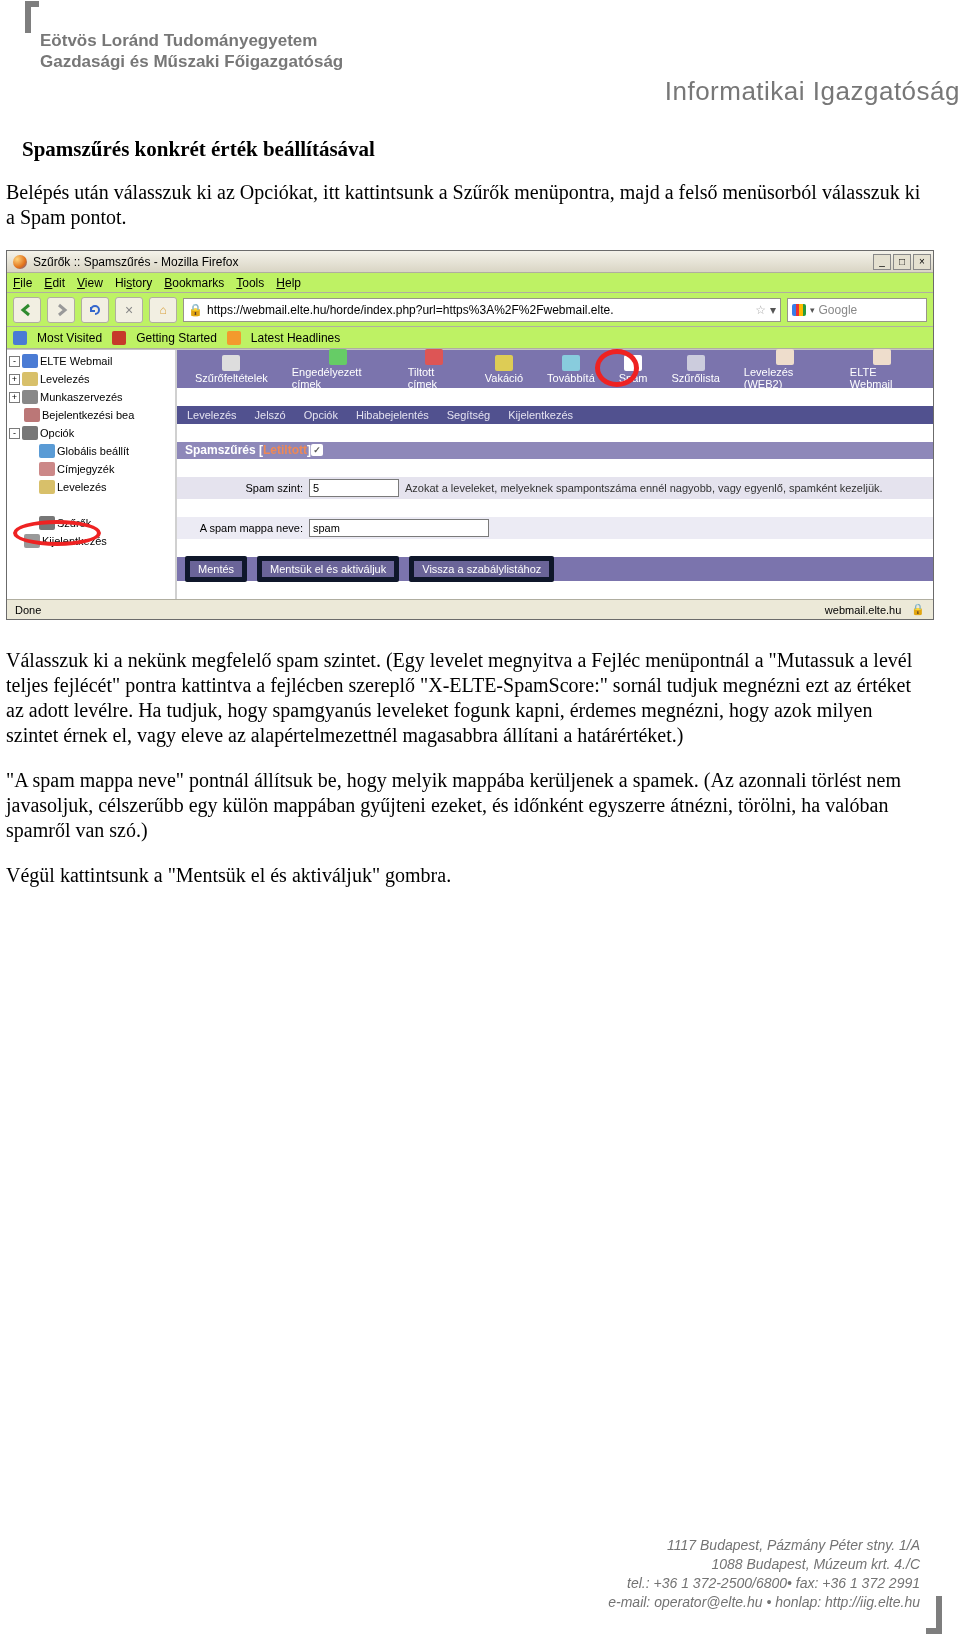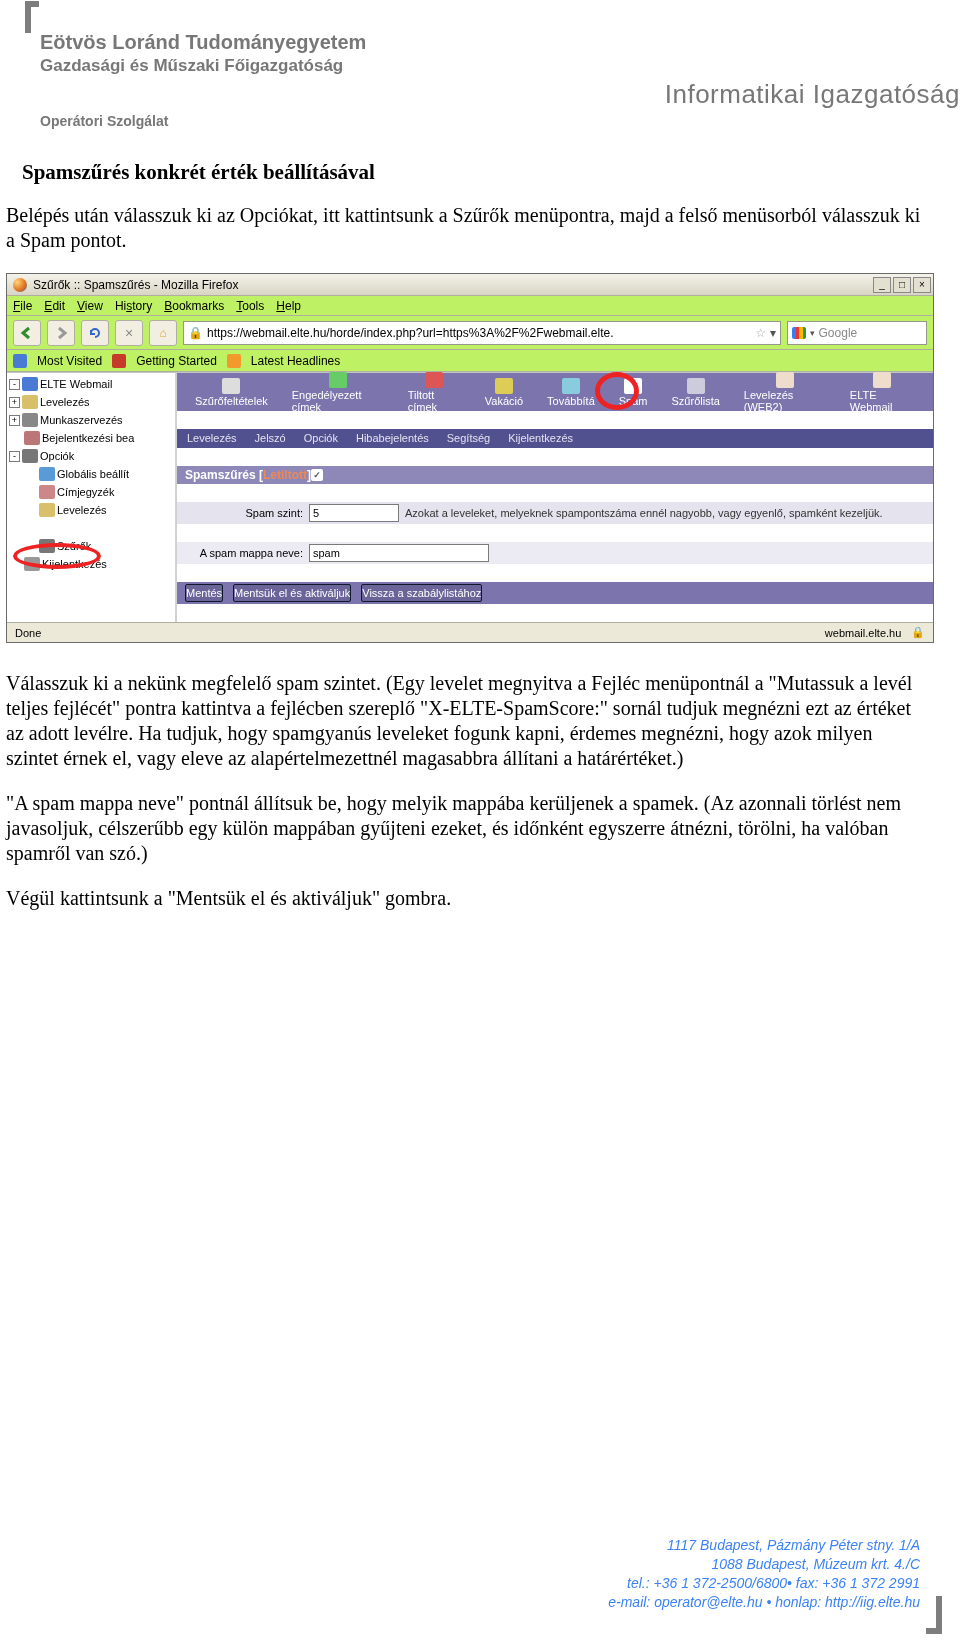--- a/index.html
+++ b/index.html
@@ -24,21 +24,21 @@
     height: 32px;
     border: 6px solid #7e7e7e;
     border-right: none;
     border-bottom: none;
   }
   .lh-line {
     font-family: Verdana, Arial, sans-serif;
     color: #777;
     line-height: 1.25;
   }
-  .lh-line.b1 { font-weight: bold; font-size: 20px; }
+  .lh-line.b1 { font-weight: bold; font-size: 17px; }
   .lh-line.b2 { font-weight: bold; font-size: 17px; }
   .lh-line.b3 { font-size: 26px; letter-spacing: 0.5px; margin-top: 2px; text-align: right; }
   .lh-line.b4 { font-weight: bold; font-size: 14px; margin-top: 2px; }
 
   .content { padding: 10px 32px 0 6px; }
   h2.title { font-size: 21px; font-weight: bold; margin: 10px 0 18px 16px; }
   p.body { font-size: 20px; line-height: 1.25; margin: 0 0 20px 0; }
 
   
   .shot {
@@ -107,40 +107,40 @@
   .purplebar .pitem .pico { width: 18px; height: 16px; }
   .subbar { background: #51518f; color: #e4e2f0; display: flex; align-items: center; height: 20px; gap: 18px; padding: 0 10px; font-size: 11px; }
   .sectitle { background: #8e88b9; color: #fff; height: 20px; display: flex; align-items: center; padding: 0 8px; font-size: 12px; font-weight: bold; }
   .sectitle .dis { color: #e85; font-weight: bold; }
   .formrow { display: flex; align-items: center; height: 22px; gap: 6px; padding: 2px 6px; font-size: 11px; background: #e5e3ee; }
   .formrow.alt { background: #ecebf4; }
   .formrow .flabel { width: 120px; text-align: right; }
   .formrow input { height: 18px; border: 1px solid #7a7a7a; padding: 0 3px; font-size: 11px; }
   .formrow .hint { color: #333; font-size: 11px; }
   .btnrow { background: #7b74ad; height: 24px; display: flex; align-items: center; gap: 10px; padding: 0 8px; }
-  .btnrow .hbtn { background: #6a6498; color: #fff; border: 1px solid #0f172a; padding: 2px 0; font-size: 11px; border-radius: 2px; }
+  .btnrow .hbtn { background: #6a6498; color: #fff; border: 5px solid #0f172a; padding: 2px 8px; font-size: 11px; border-radius: 2px; }
   .appwhite { flex: 1; background: #fff; }
   .status { height: 20px; background: #ece9d8; border-top: 1px solid #b0aea0; display: flex; align-items: center; justify-content: space-between; padding: 0 8px; font-size: 11px; }
   .status .sright { display: flex; align-items: center; gap: 10px; }
   .lockico { color: #c89b2a; }
 
   .circle-spam {
     position: absolute;
     width: 44px; height: 38px;
     border: 5px solid #e22;
     border-radius: 50%;
   }
 
   .footer {
     position: absolute;
     right: 40px;
     bottom: 30px;
     text-align: right;
     font-family: Verdana, Arial, sans-serif;
-    color: #3b82f6;
+    color: #737373;
     font-size: 14px;
     line-height: 1.35;
     font-style: italic;
   }
   .footer .faccent {
     position: absolute;
     right: -22px;
     bottom: -22px;
     width: 16px; height: 38px;
     border: 6px solid #7e7e7e;
@@ -149,21 +149,20 @@
   }
 </style>
 </head>
 <body>
 
 <div class="letterhead">
   <div class="lh-accent"></div>
   <div class="lh-line b1">Eötvös Loránd Tudományegyetem</div>
   <div class="lh-line b2">Gazdasági és Műszaki Főigazgatóság</div>
   <div class="lh-line b3">Informatikai Igazgatóság</div>
-  <div class="lh-line b4">Operátori Szolgálat</div>
 </div>
 
 <div class="content">
   <h2 class="title">Spamszűrés konkrét érték beállításával</h2>
   <p class="body">Belépés után válasszuk ki az Opciókat, itt kattintsunk a Szűrők menüpontra, majd a felső menüsorból válasszuk ki a Spam pontot.</p>
 
   <div class="shot" style="position:relative;">
 
     <div class="titlebar">
       <div class="t-left">

